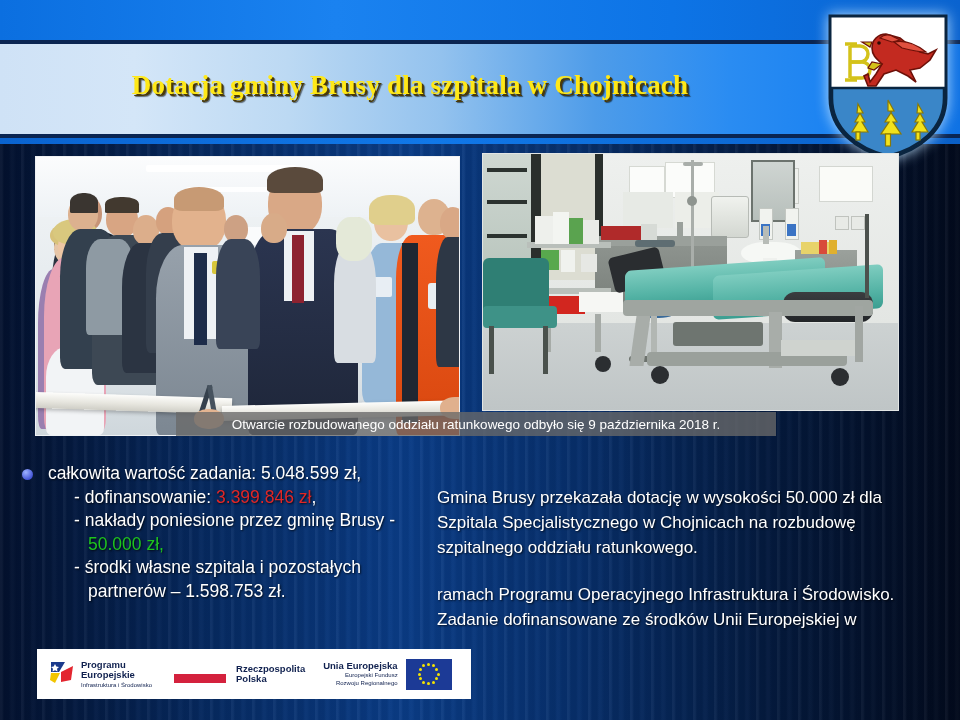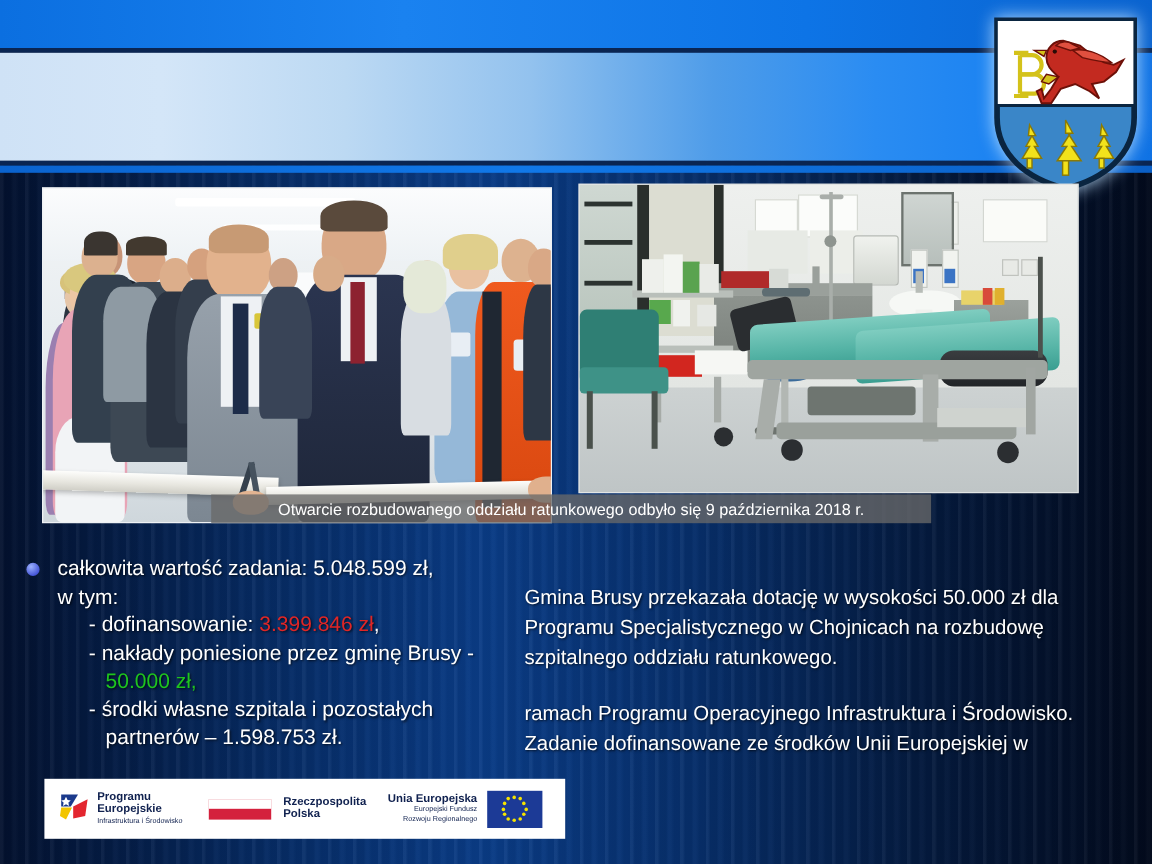--- a/index.html
+++ b/index.html
@@ -123,20 +123,21 @@
 <body>
 
 <div id="slide">
 
   <div id="header">
     <div class="hdr-top"></div>
     <div class="hdr-rule-top"></div>
     <div class="hdr-band"></div>
     <div class="hdr-rule-bot"></div>
     <div class="hdr-under"></div>
+    <div id="page-title">Dotacja gminy Brusy dla szpitala w Chojnicach</div>
   </div>
 
   <div id="crest">
     <svg class="crest-glow" viewBox="0 0 128 148" xmlns="http://www.w3.org/2000/svg">
       <path d="M6 4 H122 V86 C122 118 96 138 64 146 C32 138 6 118 6 86 Z" fill="#ffffff" stroke="#0a2540" stroke-width="3"></path>
       <path d="M8 76 H120 V86 C120 117 95 136 64 144 C33 136 8 117 8 86 Z" fill="#3a86c8" stroke="#0a2540" stroke-width="2.5"></path>
 
       <g fill="none" stroke="#d4c21a" stroke-width="3.5">
         <path d="M26 34 V66"></path>
         <path d="M26 34 H36 a8 8 0 0 1 0 16 H26"></path>
@@ -332,33 +333,32 @@
     <div class="rp-box" style="left:382px;top:60px;width:4px;height:84px;background:#4c514d;"></div>
   </div>
 
   <div id="photo-caption">Otwarcie rozbudowanego oddziału ratunkowego odbyło się 9 października 2018 r.</div>
 
   <div id="bullet-block">
     <div class="bullet-row">
       <div class="bullet-dot"></div>
       <div style="flex:1;">
         <div class="btxt">całkowita wartość zadania:  5.048.599 zł,</div>
-        <div class="btxt">w tym:</div>
         <div class="btxt ind"><span>- dofinansowanie: </span><span class="red">3.399.846 zł</span><span>,</span></div>
         <div class="btxt ind">- nakłady  poniesione przez gminę Brusy -</div>
         <div class="btxt ind" style="margin-left:40px;"><span class="green">50.000 zł,</span></div>
         <div class="btxt ind">- środki własne szpitala i pozostałych</div>
         <div class="btxt ind" style="margin-left:40px;">partnerów – 1.598.753 zł.</div>
       </div>
     </div>
   </div>
 
   <div id="right-block">
     <div class="rtxt">Gmina Brusy przekazała dotację w wysokości 50.000 zł dla</div>
-    <div class="rtxt">Programu Specjalistycznego w Chojnicach na rozbudowę</div>
+    <div class="rtxt">Szpitala Specjalistycznego w Chojnicach na rozbudowę</div>
     <div class="rtxt">szpitalnego oddziału ratunkowego.</div>
     <div class="rgap"></div>
     <div class="rtxt">ramach Programu Operacyjnego Infrastruktura i Środowisko.</div>
     <div class="rtxt">Zadanie dofinansowane ze środków Unii Europejskiej w</div>
   </div>
 
   <div id="logo-bar">
     <div class="logo-cell">
       <div class="fe-mark">
         <svg viewBox="0 0 26 28" width="26" height="28" xmlns="http://www.w3.org/2000/svg">

